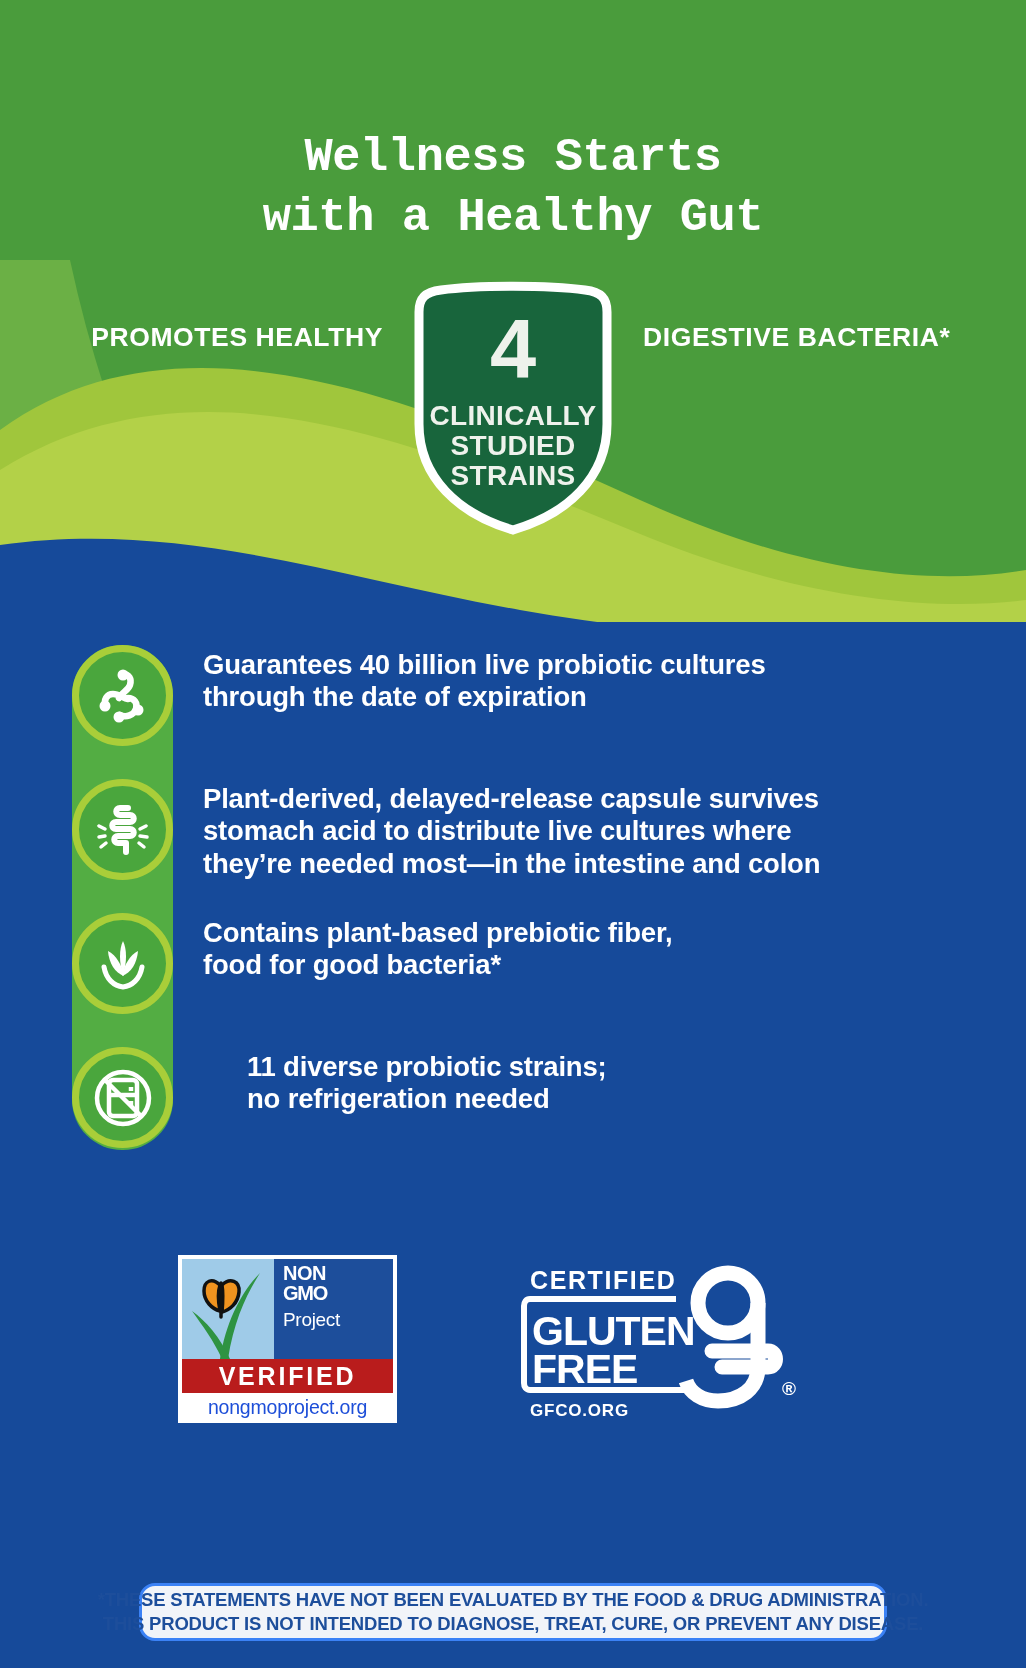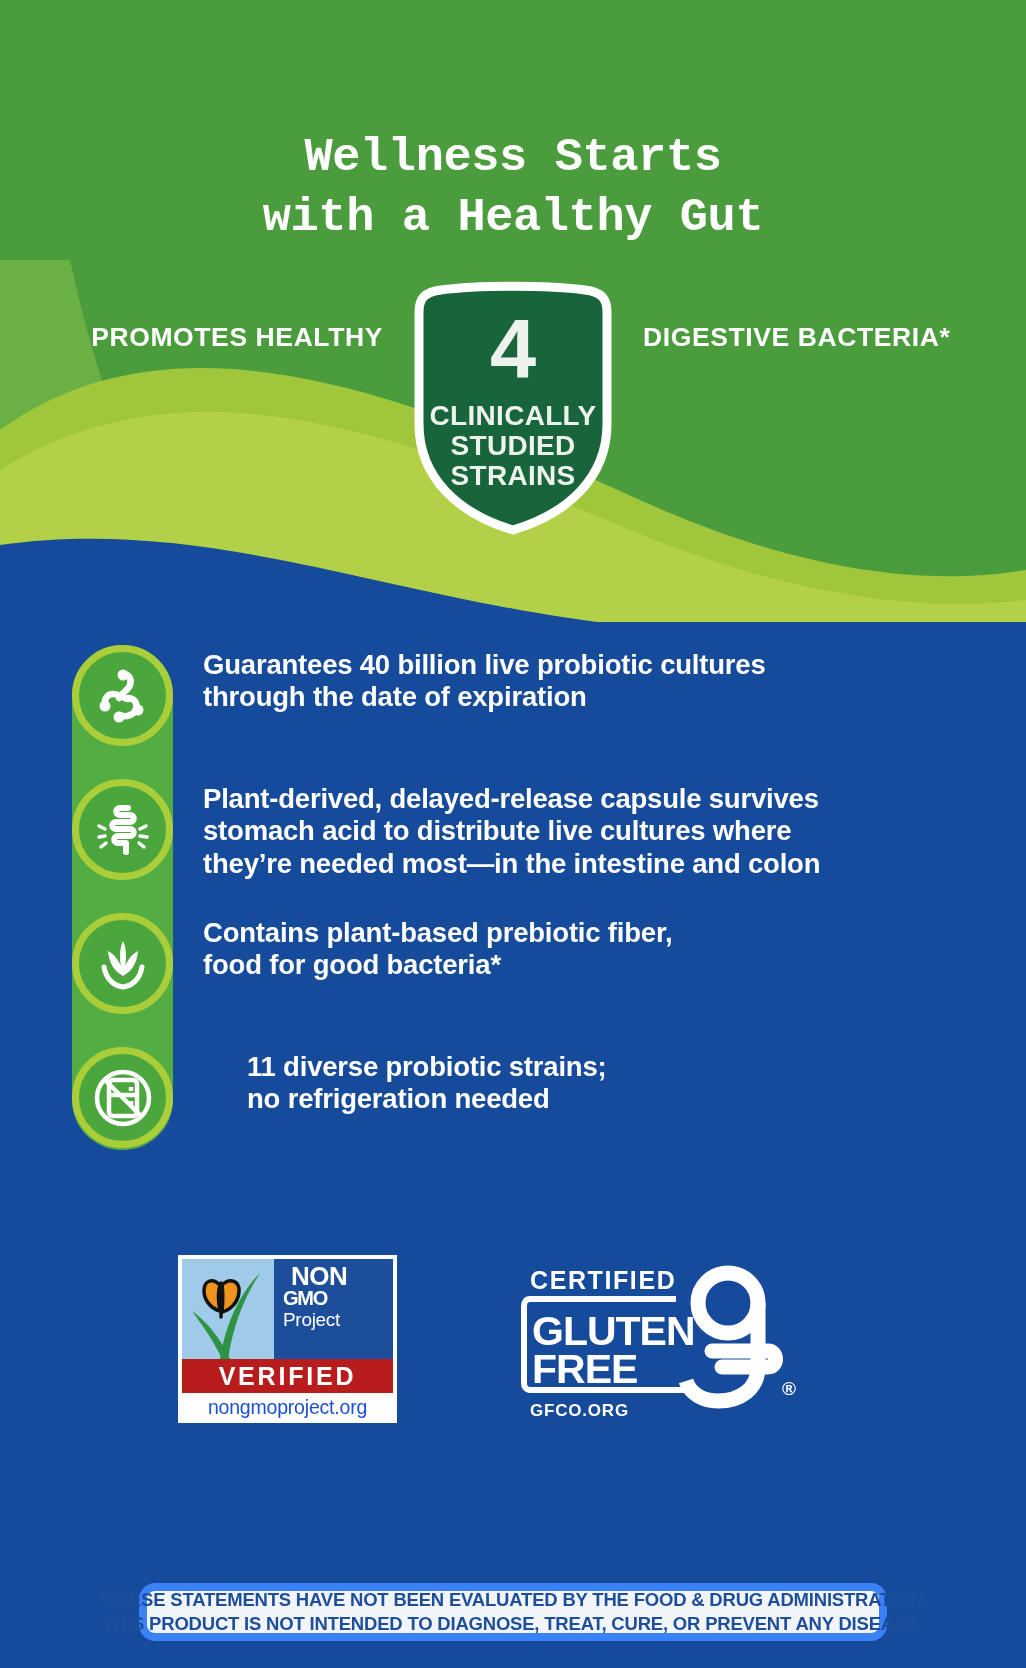--- a/index.html
+++ b/index.html
@@ -124,23 +124,23 @@
   .nongmo-inner { width:100%; height:100%; position:relative; }
   .nongmo-top { display:flex; height:100px; }
   .nongmo-img {
     width:92px; height:100px; background:#9fcbe8;
     position:relative; overflow:hidden;
   }
   .nongmo-txt {
     flex:1; background:#1d4e9b; color:#ffffff;
     padding:5px 0 0 9px;
   }
-  .nongmo-txt .l1 { font-size:26px; font-weight:bold; line-height:0.98; letter-spacing:-0.5px;margin-left:8px; }
+  .nongmo-txt .l1 { font-size:20px; font-weight:bold; line-height:0.98; letter-spacing:-0.5px; }
   .nongmo-txt .l2 { font-size:20px; font-weight:bold; line-height:0.98; letter-spacing:-1.2px; }
-  .nongmo-txt .l3 { font-size:19px; line-height:1.1; letter-spacing:-0.3px; margin-top:1px; }
+  .nongmo-txt .l3 { font-size:19px; line-height:1.1; letter-spacing:-0.3px; margin-top:7px; }
   .nongmo-verified {
     height:34px; background:#b91c1c; color:#ffffff;
     display:flex; align-items:center; justify-content:center;
     font-size:25px; font-weight:bold; letter-spacing:2.8px;
   }
   .nongmo-url {
     height:28px; background:#ffffff; color:#1d4ed8;
     display:flex; align-items:center; justify-content:center;
     font-size:19.5px; font-weight:normal; letter-spacing:-0.2px;
   }
@@ -150,21 +150,21 @@
   .gfco svg { display:block; }
   .gfco-url {
     position:absolute; left:14px; top:146px;
     color:#ffffff; font-size:17px; font-weight:bold; letter-spacing:0.8px;
   }
 
   
   .fda {
     position:absolute; left:139px; top:1583px;
     width:748px; height:58px;
-    border:8px solid #3b82f6;
+    border:3px solid #3b82f6;
     border-radius:16px;
     background:#f1f4f9;
     display:flex; flex-direction:column;
     align-items:center; justify-content:center;
     z-index:5;
   }
   .fda span {
     display:block; color:#1d4e9b;
     font-size:18.5px; font-weight:bold;
     line-height:1.3; letter-spacing:-0.2px;

